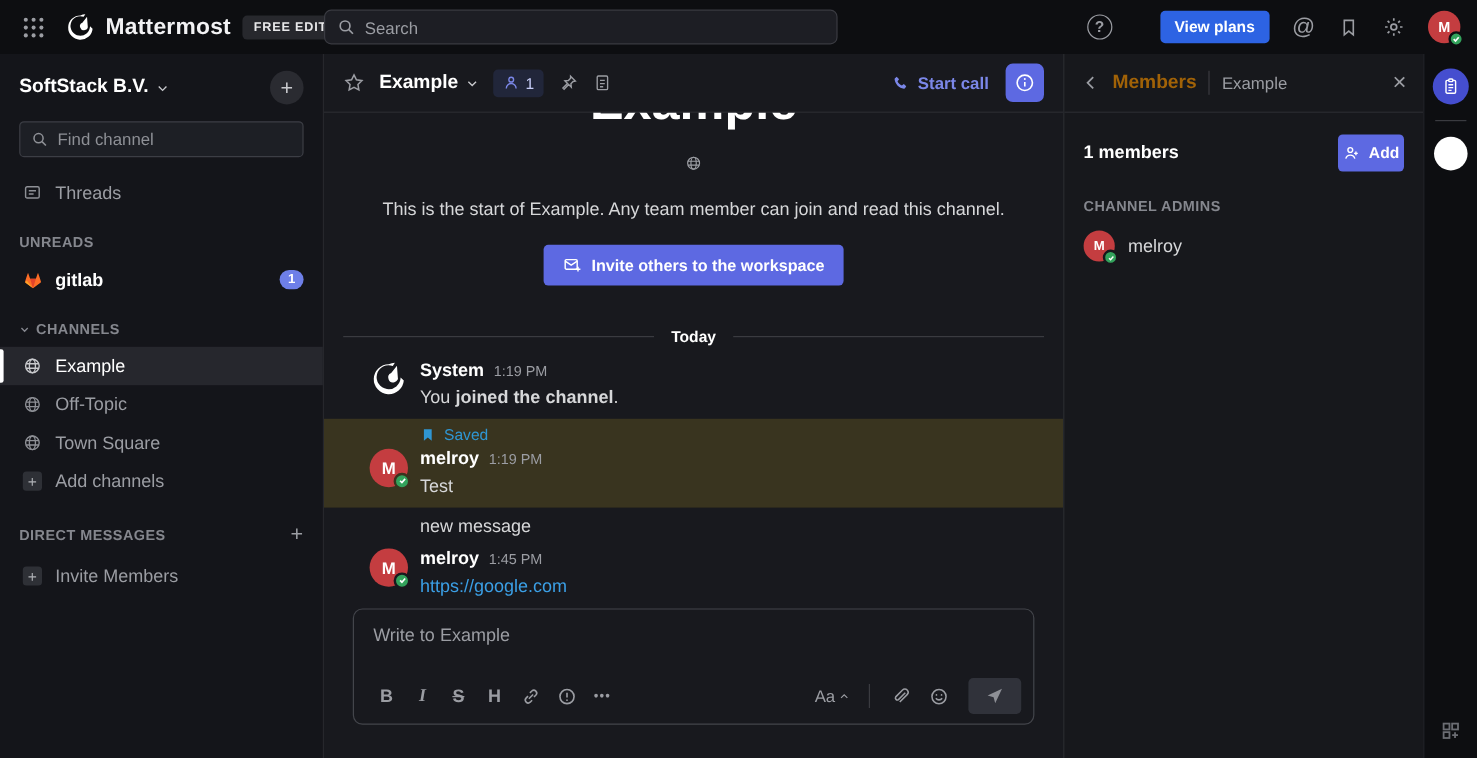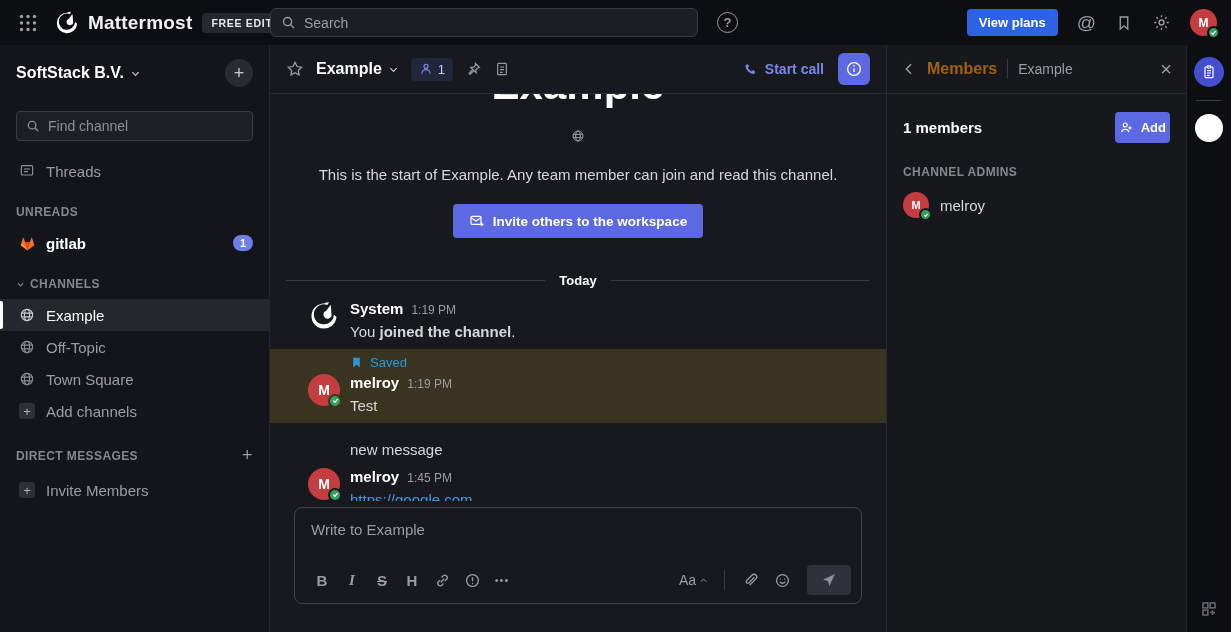--- a/index.html
+++ b/index.html
@@ -8,21 +8,21 @@
   svg { display:block; }
 
   
   .topbar { height:45px; display:flex; align-items:center; background:#0d0e11; padding:0 14px; }
   .tb-left { display:flex; align-items:center; width:256px; flex:0 0 auto; }
   .grid-btn { color:#9b9da3; padding:4px; cursor:pointer; }
   .logo { display:flex; align-items:center; gap:8px; margin-left:12px; }
   .logo-text { font-size:19px; font-weight:700; color:#f2f2f4; letter-spacing:.2px; }
   .edition-badge { background:#27282d; color:#e8e8ea; font-size:10.5px; font-weight:700;
     letter-spacing:.7px; padding:4px 9px; border-radius:4px; margin-left:10px; white-space:nowrap; }
-  .tb-center { flex:1; display:flex; align-items:center; justify-content:flex-start; gap:19px; padding-right:40px; }
+  .tb-center { flex:1; display:flex; align-items:center; justify-content:space-between; gap:19px; padding-right:40px; }
   .search-box { width:428px; height:29px; background:#1d1e24; border:1px solid #3a3b42;
     border-radius:6px; display:flex; align-items:center; gap:8px; padding:0 10px; }
   .search-box input { background:transparent; border:none; outline:none; color:#c9cacd;
     font-size:14px; width:100%; font-family:inherit; }
   .search-box input::placeholder { color:#9b9da3; }
   .help-btn { width:21px; height:21px; border:1.7px solid #9b9da3; border-radius:50%;
     color:#9b9da3; font-size:13px; font-weight:700; display:flex; align-items:center; justify-content:center; }
   .tb-right { display:flex; align-items:center; gap:19px; flex:0 0 auto; }
   .view-plans { background:#2d63e3; color:#fff; font-size:13px; font-weight:600;
     padding:6px 12px; border-radius:4px; border:none; font-family:inherit; cursor:pointer; }
@@ -37,21 +37,21 @@
 
   
   .app-body { display:flex; height:587px; }
 
   
   .sidebar { width:270px; background:#14151a; flex:0 0 auto; border-right:1px solid #26272c; }
   .team-header { display:flex; align-items:center; justify-content:space-between; padding:14px 16px 12px; }
   .team-name { display:flex; align-items:center; gap:6px; color:#fff; font-size:16px; font-weight:700; cursor:pointer; }
   .plus-circle { width:28px; height:28px; border-radius:50%; background:#2a2b31; color:#c8c9cd;
     font-size:18px; display:flex; align-items:center; justify-content:center; cursor:pointer; }
-  .find-channel { margin:12px 16px 14px; height:30px; background:#1d1f25; border:1px solid #3c3e45;
+  .find-channel { margin:2px 16px 14px; height:30px; background:#1d1f25; border:1px solid #3c3e45;
     border-radius:4px; display:flex; align-items:center; gap:8px; padding:0 9px; }
   .find-channel input { background:transparent; border:none; outline:none; color:#c9cacd; font-size:14px; width:100%; font-family:inherit; }
   .find-channel input::placeholder { color:#8e9096; }
   .sb-row { display:flex; align-items:center; gap:10px; height:32px; padding:0 16px 0 18px;
     color:#9b9da3; font-size:15px; cursor:pointer; position:relative; }
   .sb-row .sb-icon { width:18px; display:flex; justify-content:center; color:#8e9096; }
   .sb-row.unread { color:#fff; font-weight:600; }
   .sb-row.selected { background:#26272d; color:#fff; }
   .sb-row.selected::before { content:""; position:absolute; left:0; top:2px; bottom:2px; width:3px; background:#fff; border-radius:0 2px 2px 0; }
   .sb-badge { margin-left:auto; background:#6e7fe8; color:#fff; font-size:11px; font-weight:700;
@@ -99,21 +99,21 @@
   .msg-avatar .badge svg { width:7px; height:7px; }
   .msg-body { min-width:0; }
   .msg-head { display:flex; align-items:baseline; gap:8px; }
   .msg-author { color:#fff; font-size:15px; font-weight:700; cursor:pointer; }
   .msg-time { color:#9b9da3; font-size:12px; }
   .msg-text { color:#d6d7d9; font-size:15px; margin-top:4px; line-height:1.45; }
   .msg-text a { color:#3b9fe5; text-decoration:none; cursor:pointer; }
   .saved-block { background:#39341f; margin-top:6px; padding-bottom:6px; }
   .saved-flag { display:flex; align-items:center; gap:7px; color:#2f96d3; font-size:13px;
     padding:6px 24px 2px 80px; }
-  .followup { padding:2px 24px 0 80px; color:#d6d7d9; font-size:15px; margin-top:16px; }
+  .followup { padding:2px 24px 0 80px; color:#d6d7d9; font-size:15px; margin-top:5px; }
   .mt8 { margin-top:8px; } .mt6 { margin-top:6px; }
 
   .composer-wrap { flex:0 0 auto; padding:6px 24px 28px; }
   .composer { border:1px solid #43454b; border-radius:8px; height:97px; display:flex; flex-direction:column; }
   .composer-input { flex:1; padding:13px 16px 0; }
   .composer-input input { width:100%; background:transparent; border:none; outline:none;
     color:#d6d7d9; font-size:15px; font-family:inherit; }
   .composer-input input::placeholder { color:#9b9da3; }
   .composer-toolbar { display:flex; align-items:center; padding:6px 10px 8px 14px; gap:4px; }
   .fmt-btn { color:#9b9da3; font-size:15px; width:26px; height:24px; display:flex; align-items:center;

